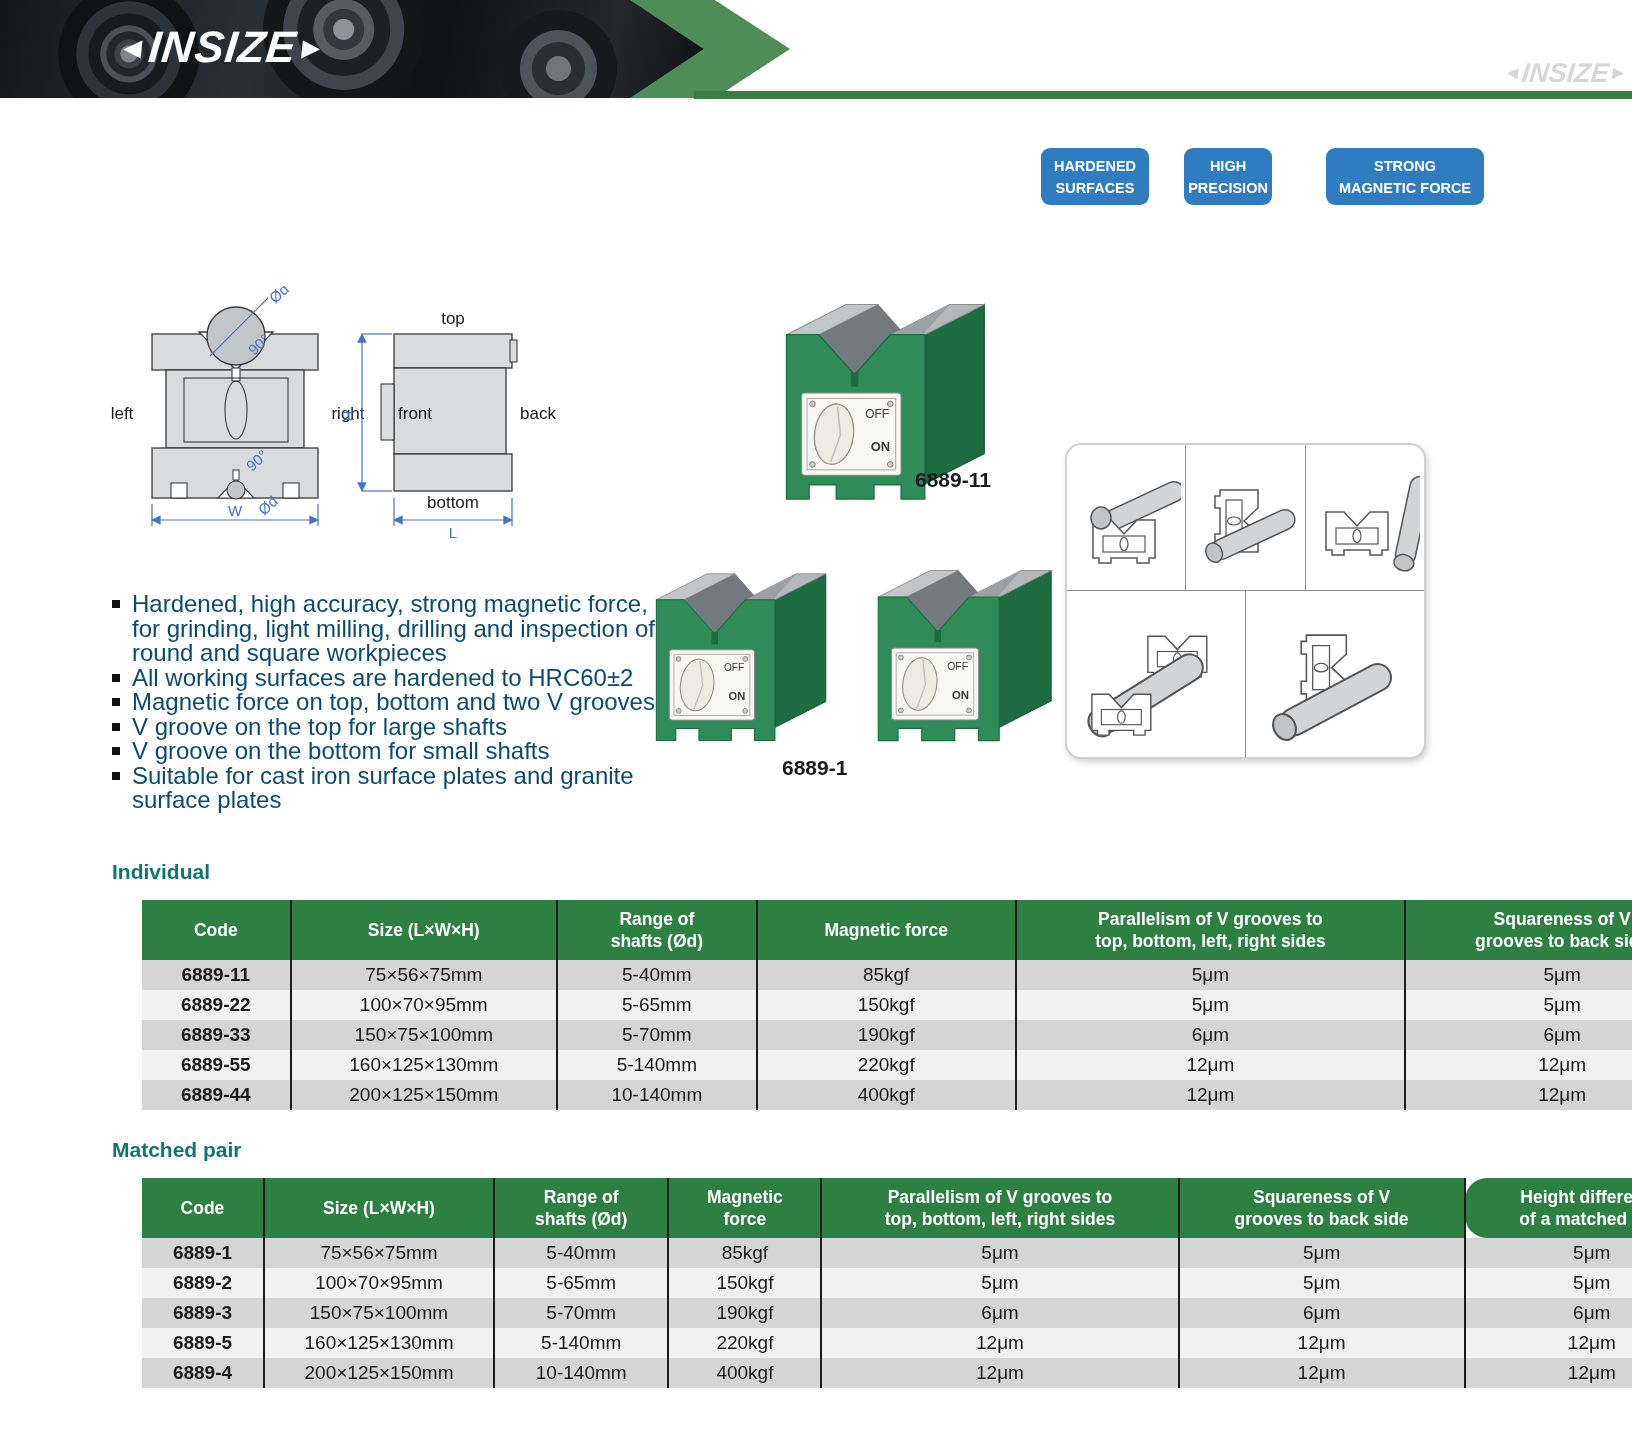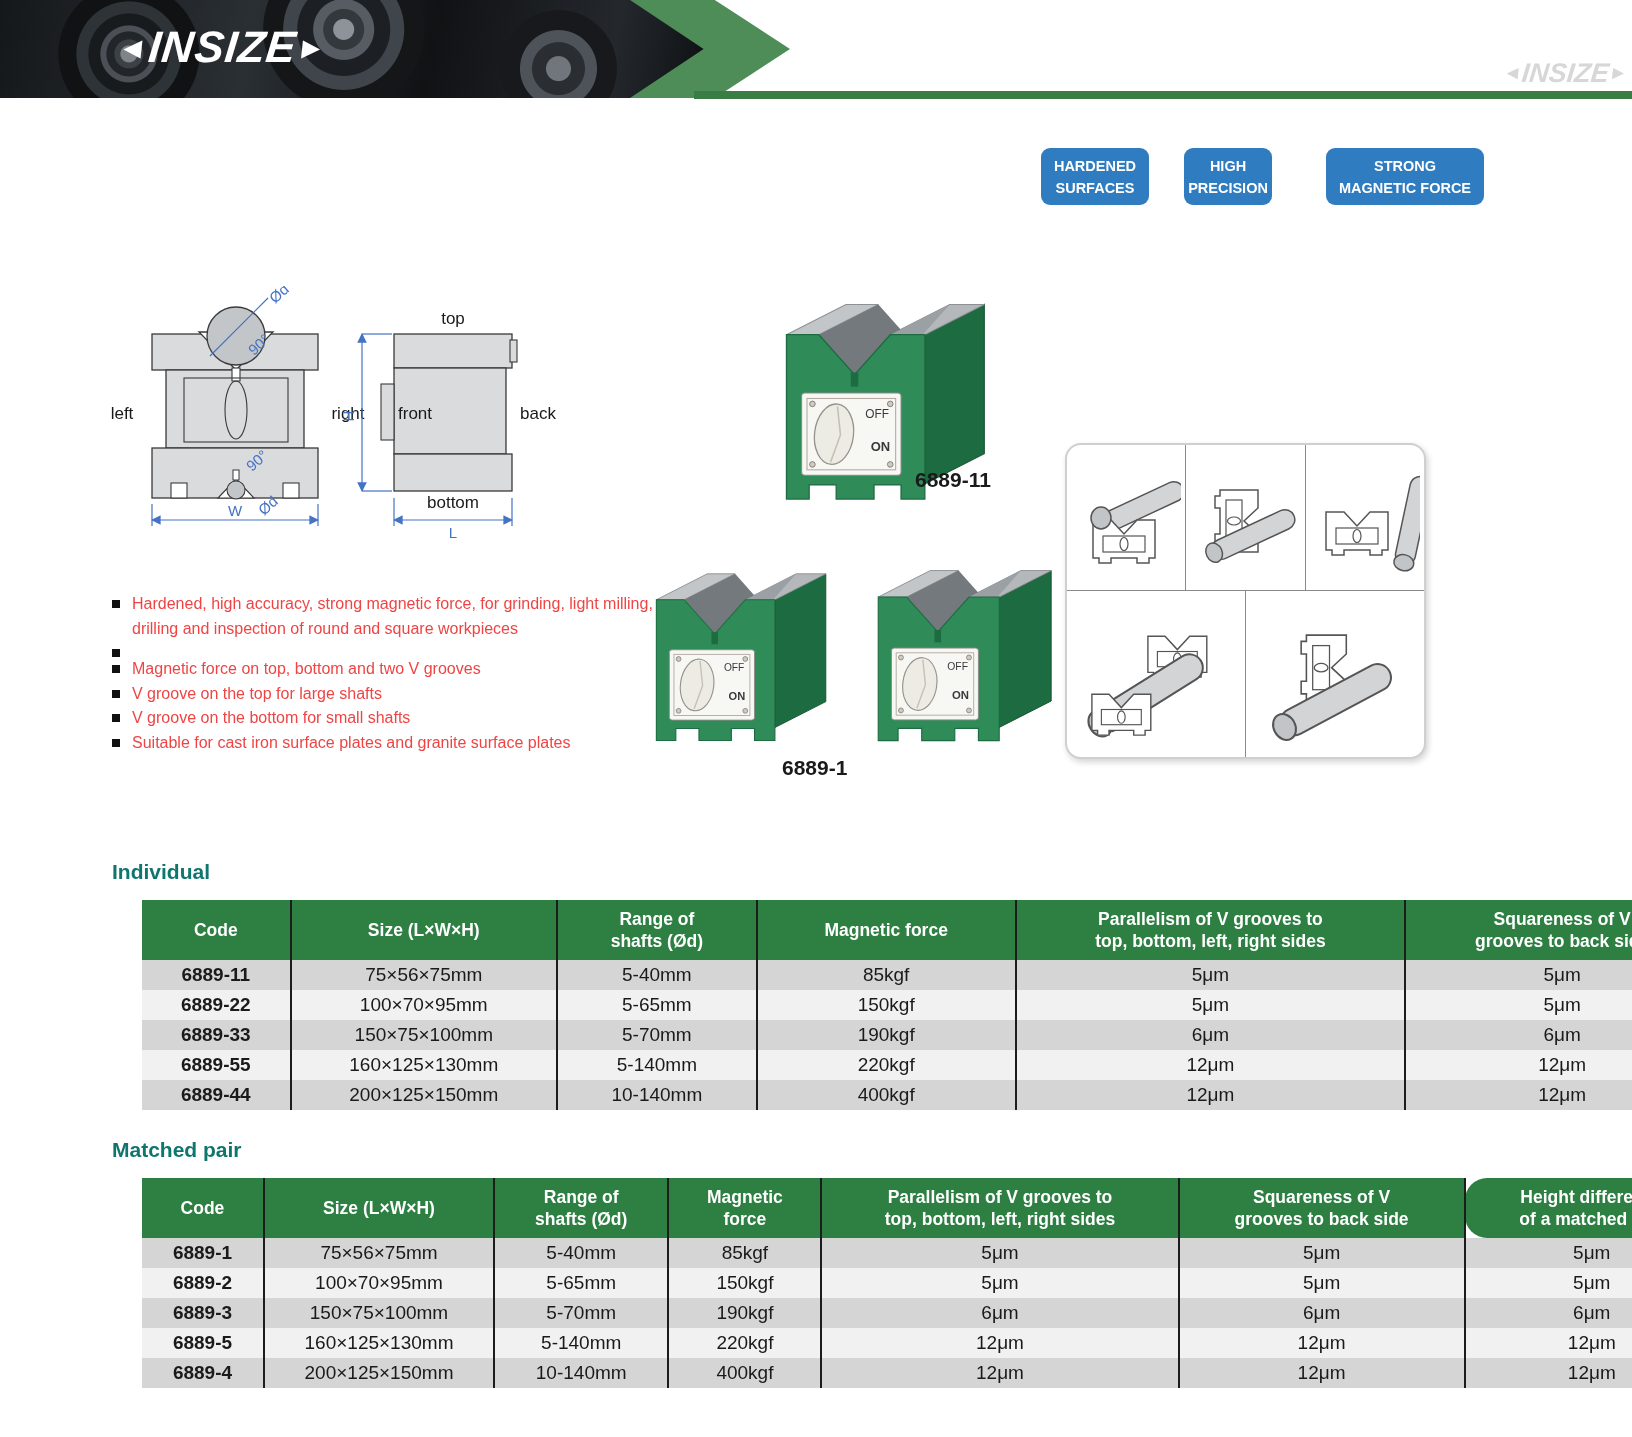--- a/index.html
+++ b/index.html
@@ -51,21 +51,21 @@
   .usage .row1{display:flex;height:145px;border-bottom:1.5px solid #8a8a8a;}
   .usage .row2{display:flex;flex:1;}
   .ucell{display:flex;align-items:center;justify-content:center;}
   .row1 .ucell{width:33.33%;}
   .row1 .ucell + .ucell{border-left:1.5px solid #8a8a8a;}
   .row2 .ucell{width:50%;}
   .row2 .ucell + .ucell{border-left:1.5px solid #8a8a8a;}
 
   
   .features{position:absolute;left:112px;top:592px;width:545px;list-style:none;margin:0;padding:0;}
-  .features li{display:flex;font-size:16px;line-height:24.5px;color:#ef4444;}
+  .features li{display:flex;font-size:24px;line-height:24.5px;color:#0c4a6e;}
   .features .sq{flex:0 0 8px;width:8px;height:8px;background:#111;margin:8px 12px 0 0;}
 
   
   .section{position:absolute;left:112px;}
   .sec-head{font-size:21px;font-weight:bold;color:#0f766e;margin:0 0 16px 0;}
   table.spec{border-collapse:collapse;table-layout:fixed;width:1576px;margin-left:30px;}
   table.spec th{background:#2d7f42;color:#fff;font-weight:bold;font-size:17.5px;line-height:22px;
     white-space:pre-line;height:60px;vertical-align:middle;text-align:center;padding:0 4px;}
   table.spec td{font-size:19px;height:30px;text-align:center;padding:0 4px;color:#1a1a1a;}
   table.spec td:first-child{font-weight:bold;}
@@ -240,20 +240,21 @@
     </div>
   </div>
 
   <ul class="features">
     <li>
         <span class="sq"></span>
         <span>Hardened, high accuracy, strong magnetic force, for grinding, light milling, drilling and inspection of round and square workpieces</span>
       </li>
     <li>
         <span class="sq"></span>
+        <span>All working surfaces are hardened to HRC60±2</span>
       </li>
     <li>
         <span class="sq"></span>
         <span>Magnetic force on top, bottom and two V grooves</span>
       </li>
     <li>
         <span class="sq"></span>
         <span>V groove on the top for large shafts</span>
       </li>
     <li>

